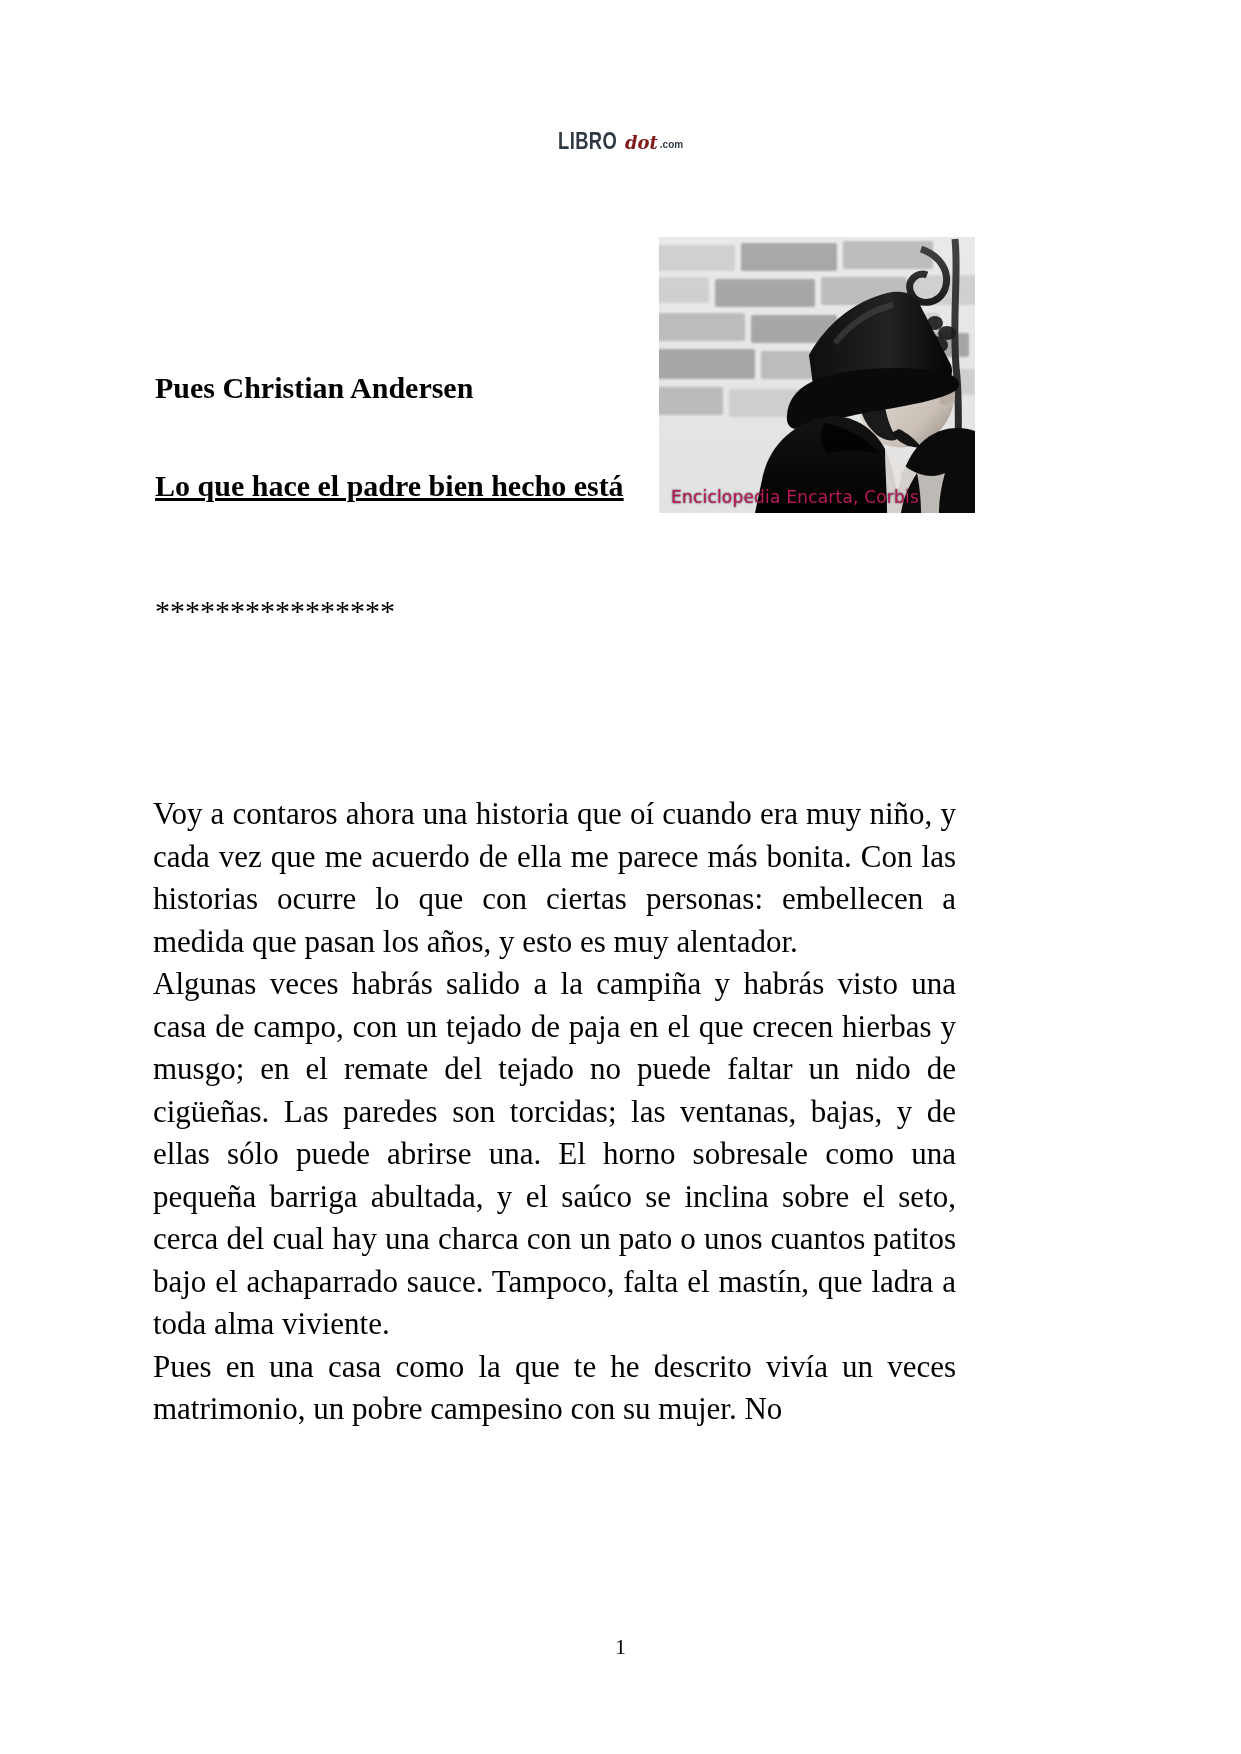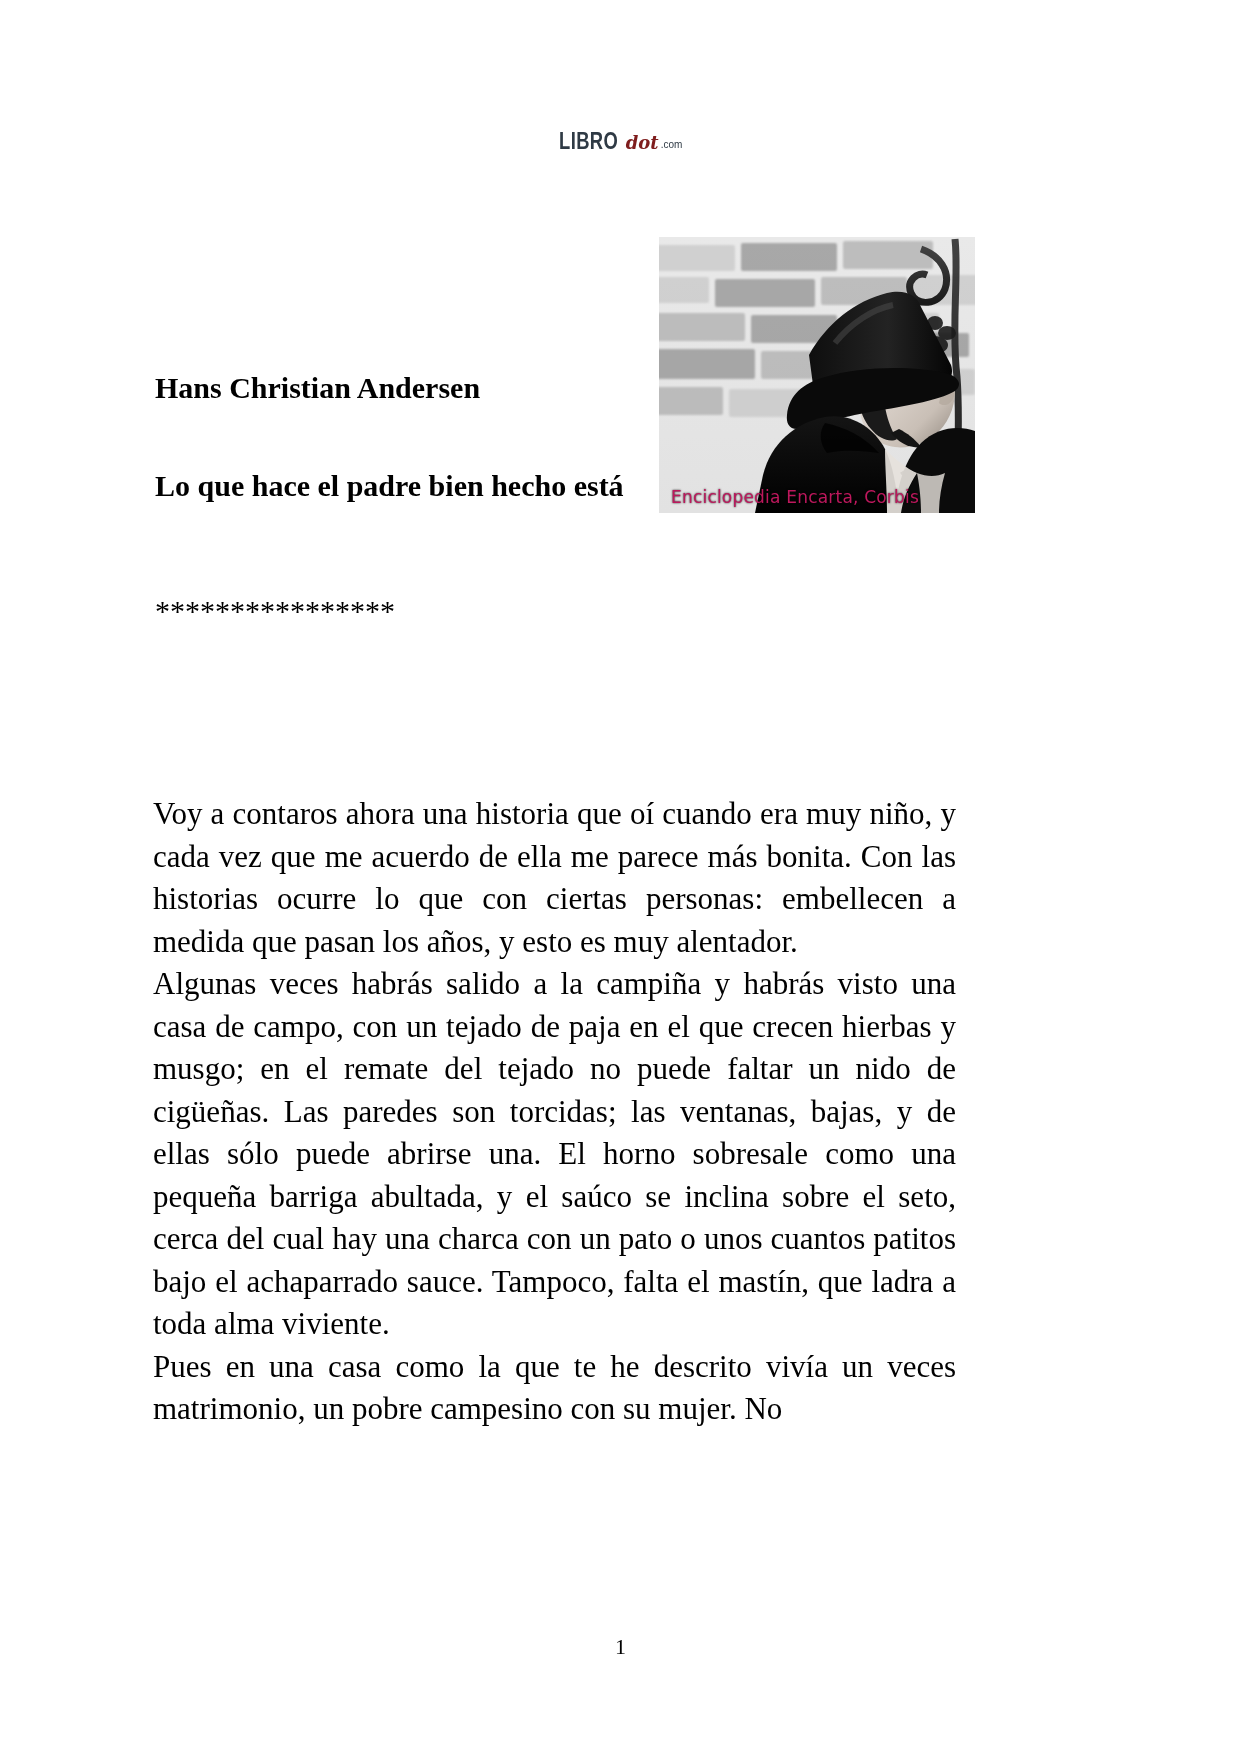--- a/index.html
+++ b/index.html
@@ -46,21 +46,21 @@
   .logo-dot {
     font-family: "DejaVu Serif", "Liberation Serif", serif;
     font-style: italic;
     font-weight: bold;
     font-size: 18px;
     color: #7f1d1d;
     margin-left: -7px;
   }
   .logo-com {
     font-family: "Liberation Sans", sans-serif;
-    font-weight: normal;
+    font-weight: bold;
     font-size: 10px;
     color: #2f3a45;
     letter-spacing: 0px;
     margin-left: 2px;
     position: relative;
     top: -1px;
   }
 
   
   .photo {
@@ -122,20 +122,21 @@
   .title {
     position: absolute;
     left: 155px;
     top: 445px;
     width: 490px;
     font-size: 30px;
     font-weight: bold;
     line-height: 1.38;
     text-align: justify;
     text-align-last: left;
+    text-decoration: underline;
   }
   .stars {
     position: absolute;
     left: 155px;
     top: 593px;
     width: 800px;
     font-size: 30px;
     font-weight: normal;
     letter-spacing: 0px;
     line-height: 1.2;
@@ -279,21 +280,21 @@
       <path d="M258 236 C 268 240, 278 240, 286 236 C 282 250, 280 264, 280 276
                L 262 276 C 262 260, 260 246, 258 236 Z" fill="#ddd8d2" opacity=".85"></path>
 
       <path d="M166 186 C 186 190, 206 200, 220 216 C 206 214, 186 212, 168 216
                C 160 206, 160 194, 166 186 Z" fill="#000" opacity=".75"></path>
     </svg>
 
     <div class="photo-caption">Enciclopedia Encarta, Corbis</div>
   </div>
 
-  <div class="byline">Hans Christian Andersen</div>
+  <div class="byline">Pues Christian Andersen</div>
 
   <h1 class="title">Lo que hace el padre bien hecho está</h1>
 
   <div class="stars">****************</div>
 
 
   <div class="body">
     <p>Voy a contaros ahora una historia que oí cuando era muy niño, y cada vez que me acuerdo de ella me parece más bonita. Con las historias ocurre lo que con ciertas personas: embellecen a medida que pasan los años, y esto es muy alentador.</p>
     <p>Algunas veces habrás salido a la campiña y habrás visto una casa de campo, con un tejado de paja en el que crecen hierbas y musgo; en el remate del tejado no puede faltar un nido de cigüeñas. Las paredes son torcidas; las ventanas, bajas, y de ellas sólo puede abrirse una. El horno sobresale como una pequeña barriga abultada, y el saúco se inclina sobre el seto, cerca del cual hay una charca con un pato o unos cuantos patitos bajo el achaparrado sauce. Tampoco, falta el mastín, que ladra a toda alma viviente.</p>
     <p class="last">Pues en una casa como la que te he descrito vivía un veces matrimonio, un pobre campesino con su mujer. No</p>

